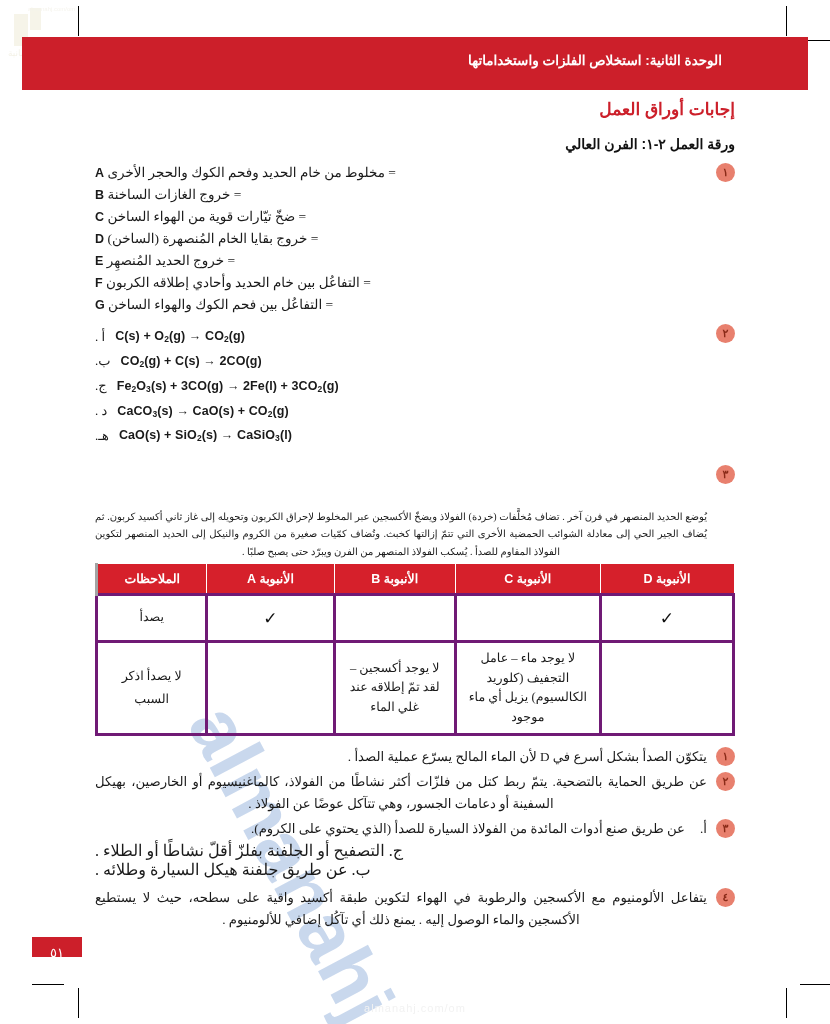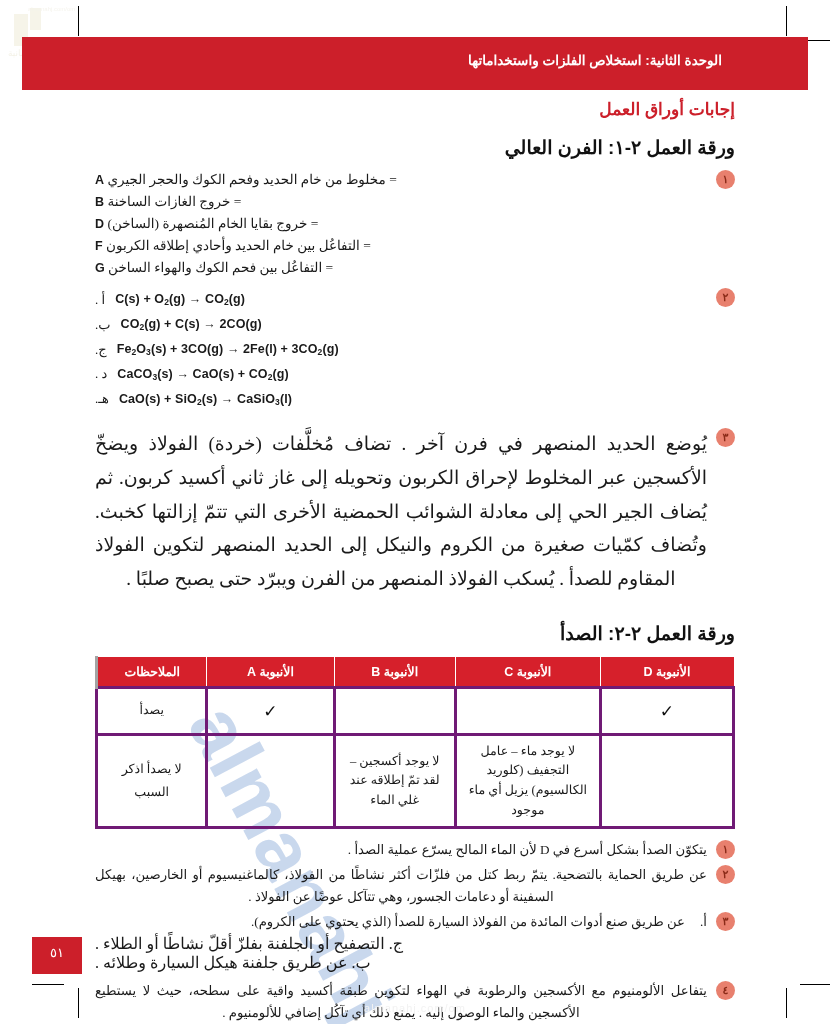--- a/index.html
+++ b/index.html
@@ -137,21 +137,21 @@
     color: #cc1f2a;
     text-align: right;
     letter-spacing: 0px;
     line-height: 1.2;
   }
 
   h2.ws-title {
     margin: 16px 0 10px 0;
     font-family: "Liberation Sans", sans-serif;
     font-weight: bold;
-    font-size: 19px;
+    font-size: 14px;
     color: #111111;
     text-align: right;
   }
   h2.ws-title.second {
     margin-top: 26px;
     margin-bottom: 11px;
   }
 
   
   .num-row {
@@ -226,23 +226,24 @@
     font-size: 8.5px;
     vertical-align: baseline;
     position: relative;
     bottom: -2px;
   }
 
   
   .para {
     text-align: justify;
     text-align-last: center;
-    font-size: 19px;
+    font-size: 10px;
     line-height: 1.78;
     color: #1a1a1a;
+    margin-top: 44px;
   }
 
   .plain {
     font-size: 13.2px;
     line-height: 1.72;
     text-align: justify;
     text-align-last: right;
   }
   .plain.centerlast { text-align-last: center; }
 
@@ -302,21 +303,21 @@
   table.obs tr.r1 td { height: 32px; }
   table.obs tr.r2 td { height: 62px; }
   table.obs td.celltxt { text-align: center; }
 
   
   .page-num {
     position: absolute;
     left: 32px;
     top: 937px;
     width: 50px;
-    height: 37px;
+    height: 20px;
     background: #cc1f2a;
     color: #ffffff;
     font-family: "Liberation Sans", sans-serif;
     font-size: 13px;
     line-height: 32px;
     text-align: center;
   }
 
   .spacer-6 { height: 6px; }
   .spacer-10 { height: 10px; }
@@ -350,32 +351,40 @@
 <div class="content">
 
   <h1 class="answers-title">إجابات أوراق العمل</h1>
 
   <h2 class="ws-title">ورقة العمل ٢-١: الفرن العالي</h2>
 
   <div class="num-row">
     <div class="bullet">١</div>
     <div class="num-body">
       <div class="letter-line">
-        <span class="arabic">= مخلوط من خام الحديد وفحم الكوك والحجر الجيري</span>
+        <span class="arabic">= مخلوط من خام الحديد وفحم الكوك والحجر الأخرى</span>
         <span class="ltr">A</span>
       </div>
       <div class="letter-line">
         <span class="arabic">= خروج الغازات الساخنة</span>
         <span class="ltr">B</span>
       </div>
       <div class="letter-line">
+        <span class="arabic">= ضخّ تيّارات قوية من الهواء الساخن</span>
+        <span class="ltr">C</span>
+      </div>
+      <div class="letter-line">
         <span class="arabic">= خروج بقايا الخام المُنصهرة (الساخن)</span>
         <span class="ltr">D</span>
       </div>
       <div class="letter-line">
+        <span class="arabic">= خروج الحديد المُنصهِر</span>
+        <span class="ltr">E</span>
+      </div>
+      <div class="letter-line">
         <span class="arabic">= التفاعُل بين خام الحديد وأحادي إطلاقه الكربون</span>
         <span class="ltr">F</span>
       </div>
       <div class="letter-line">
         <span class="arabic">= التفاعُل بين فحم الكوك والهواء الساخن</span>
         <span class="ltr">G</span>
       </div>
     </div>
   </div>
 
@@ -404,21 +413,20 @@
 
   <div class="spacer-14"></div>
 
   <div class="num-row">
     <div class="bullet">٣</div>
     <div class="num-body">
       <div class="para">يُوضع الحديد المنصهر في فرن آخر . تضاف مُخلَّفات (خردة) الفولاذ ويضخّ الأكسجين عبر المخلوط لإحراق الكربون وتحويله إلى غاز ثاني أكسيد كربون. ثم يُضاف الجير الحي إلى معادلة الشوائب الحمضية الأخرى التي تتمّ إزالتها كخبث. وتُضاف كمّيات صغيرة من الكروم والنيكل إلى الحديد المنصهر لتكوين الفولاذ المقاوم للصدأ . يُسكب الفولاذ المنصهر من الفرن ويبرّد حتى يصبح صلبًا .</div>
     </div>
   </div>
 
-  <h2 class="ws-title second">ورقة العمل ٢-٢: الصدأ</h2>
 
   <table class="obs">
     <thead>
       <tr>
         <th style="width:21%">الأنبوبة D</th>
         <th style="width:23%">الأنبوبة C</th>
         <th style="width:19%">الأنبوبة B</th>
         <th style="width:20%">الأنبوبة A</th>
         <th style="width:17%">الملاحظات</th>
       </tr>

